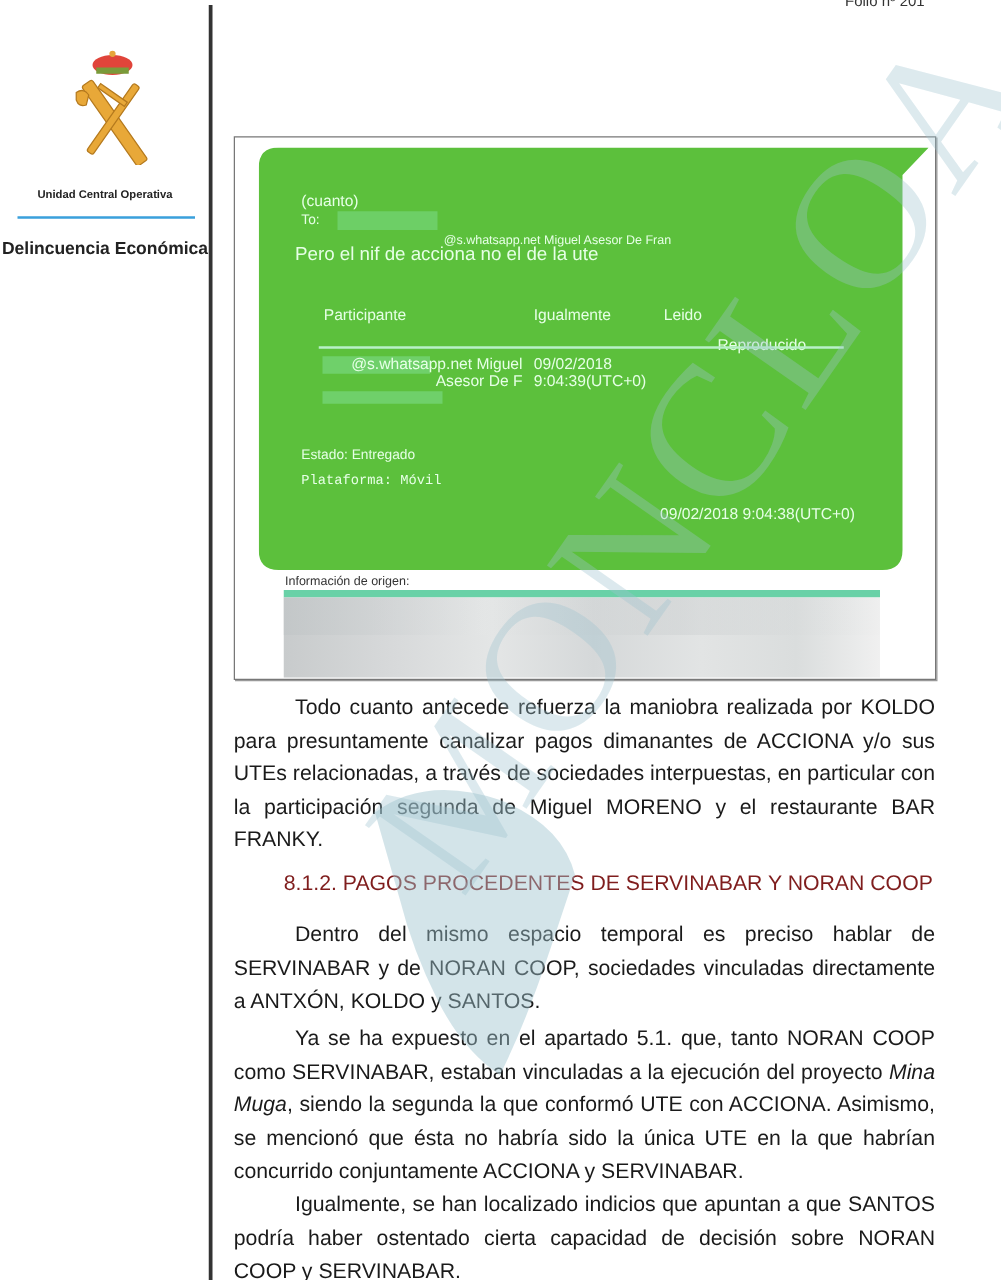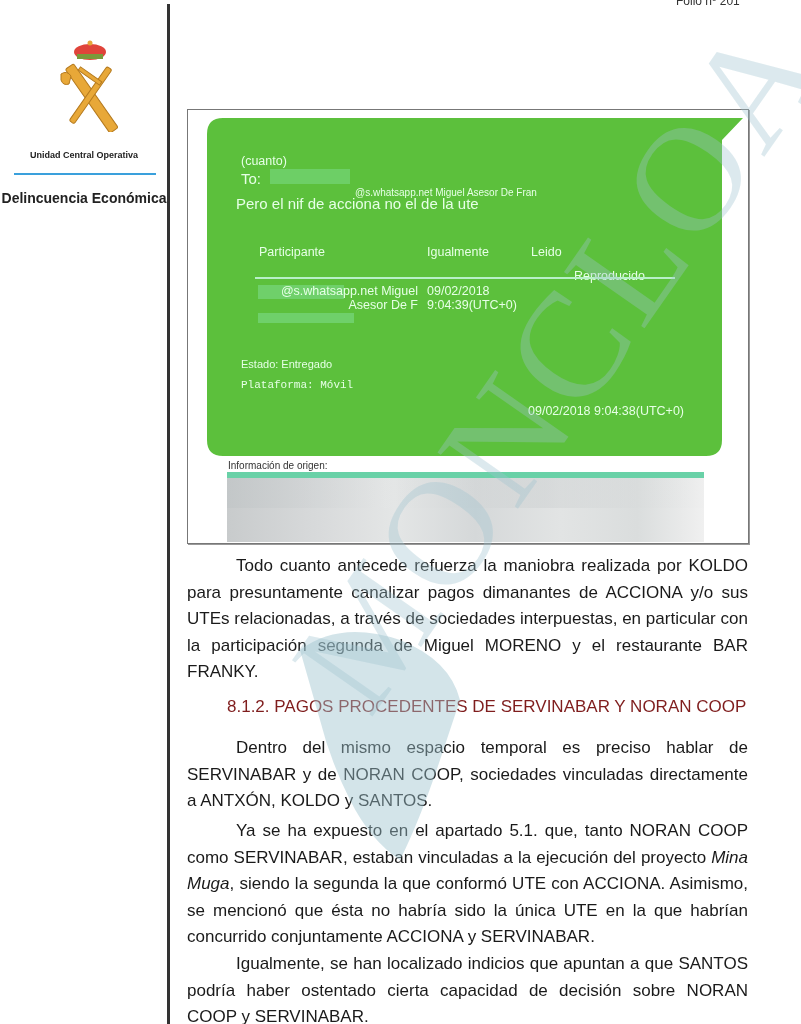--- a/index.html
+++ b/index.html
@@ -15,21 +15,21 @@
   #unit-name { left: 0; width: 168px; top: 150px; text-align: center; font-size: 9px; font-weight: bold; color: #222; }
   #unit-line { left: 14px; top: 173px; width: 142px; height: 2px; background: #3aa0dc; }
   #dept-name { left: 0; width: 168px; top: 190px; text-align: center; font-size: 14px; font-weight: bold; color: #222; }
   #vrule { left: 167px; top: 4px; width: 3px; height: 1020px; background: #333; }
 
   
   #evidence-frame { left: 187px; top: 109px; width: 560px; height: 433px; border: 1px solid #777; box-shadow: 1px 1px 0 #999; background: #fff; }
   #bubble { left: 207px; top: 118px; width: 536px; height: 338px; }
   .bubble-text { color: #e6ffe6; }
   #owner-label { left: 241px; top: 154px; font-size: 12.5px; }
-  #to-label { left: 241px; top: 170px; font-size: 15px; }
+  #to-label { left: 241px; top: 170px; font-size: 11px; }
   #to-redact { left: 270px; top: 169px; width: 80px; height: 15px; background: #6fd06a; opacity: .9; }
   #to-value { left: 355px; top: 187px; font-size: 10px; }
   #message-text { left: 236px; top: 195px; font-size: 15px; }
 
   .th { top: 245px; font-size: 12.5px; }
   #th-participante { left: 259px; }
   #th-entregado { left: 427px; }
   #th-leido { left: 531px; }
   #th-reproducido { left: 574px; width: 80px; line-height: 14px; margin-top: 24px; }
   #table-rule { left: 255px; top: 277px; width: 420px; height: 2px; background: #b8f0c8; }

